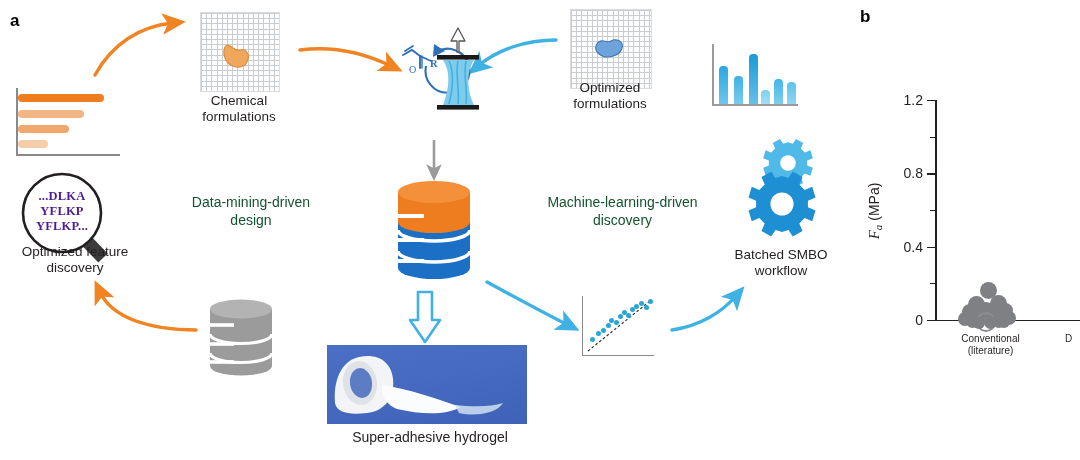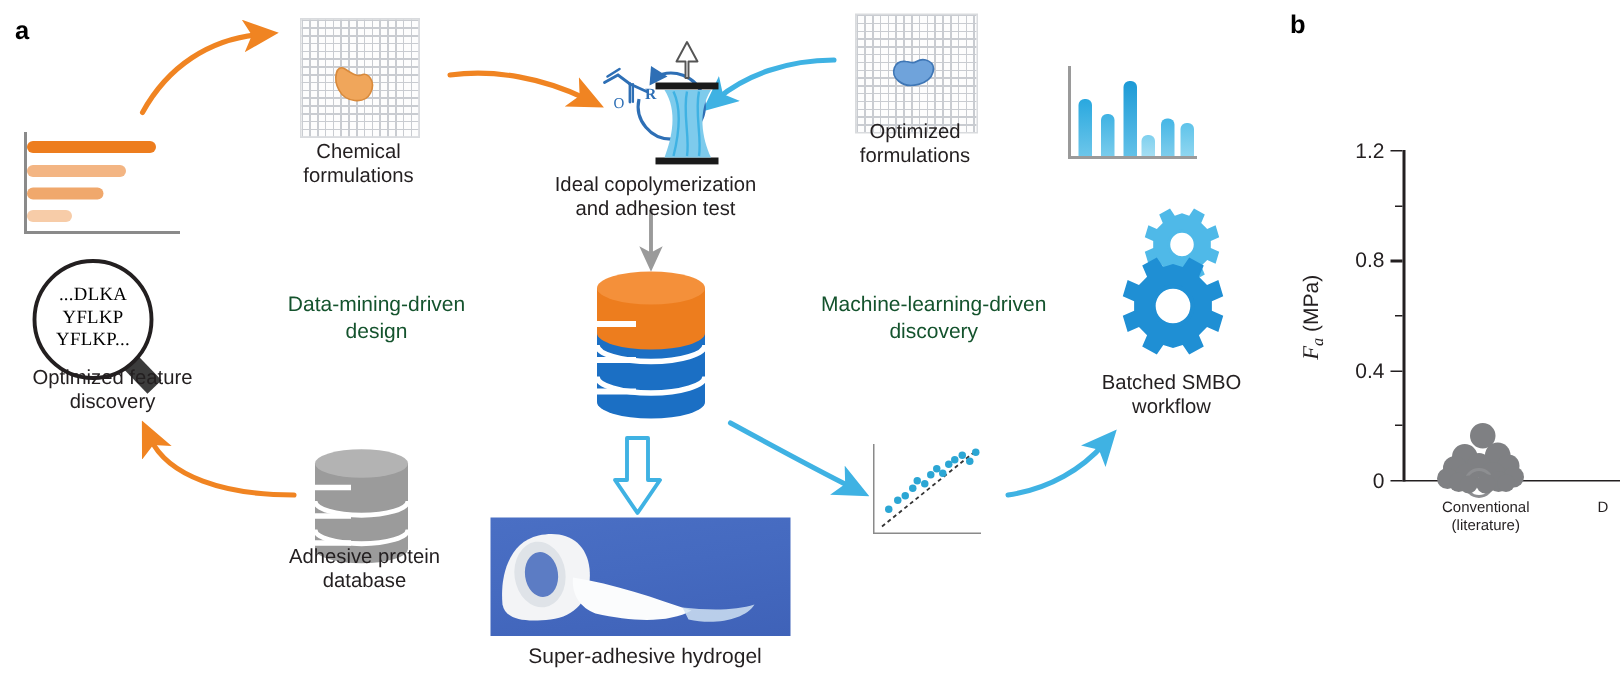--- a/index.html
+++ b/index.html
@@ -159,22 +159,22 @@
     <div class="seqbar" style="top:52px; width:30px; background:#F7CCA8;"></div>
   </div>
 
   <svg class="svg-layer" viewBox="0 0 1080 460">
     <g transform="translate(0,0)">
       <line x1="78" y1="232" x2="103" y2="258" stroke="#3c3c3c" stroke-width="13" stroke-linecap="butt"></line>
       <circle cx="62" cy="213" r="39" fill="#ffffff" stroke="#231f20" stroke-width="2.6"></circle>
     </g>
   </svg>
   <div style="position:absolute; left:23px; top:189px; width:78px; text-align:center;
-              font-family:'Liberation Serif', serif; font-weight:normal; font-size:12.5px;
-              line-height:1.18; color:#000000; letter-spacing:0.2px;">
+              font-family:'Liberation Serif', serif; font-weight:bold; font-size:12.5px;
+              line-height:1.18; color:#4c1d95; letter-spacing:0.2px;">
     <div>...DLKA</div>
     <div>YFLKP</div>
     <div>YFLKP...</div>
   </div>
   <div class="cap" style="left:0px; top:244px; width:150px;">Optimized feature
 discovery</div>
 
   <div class="gridbox" style="left:200px; top:12px; width:78px; height:78px;"></div>
   <svg class="svg-layer" viewBox="0 0 1080 460">
     <path d="M230,46 C224,42 222,53 226,60 C230,68 243,70 247,62 C251,54 245,48 241,50 C238,51 236,50 230,46 Z" fill="#F0A65B" stroke="#D98A3B" stroke-width="1.1"></path>
@@ -205,22 +205,20 @@
     <path d="M443,60 C452,74 448,92 443,105 L474,105 C468,92 465,74 474,60 Z" fill="#7ECBEC"></path>
     <path d="M449,61 C455,74 452,92 449,104" fill="none" stroke="#3FB2E3" stroke-width="1.6"></path>
     <path d="M458,61 C455,75 460,92 458,104" fill="none" stroke="#3FB2E3" stroke-width="1.6"></path>
     <path d="M466,61 C463,75 468,92 466,104" fill="none" stroke="#3FB2E3" stroke-width="1.6"></path>
     <path d="M458,28 L465,41 L459,41 L459,52 L457,52 L457,41 L451,41 Z" fill="#ffffff" stroke="#555" stroke-width="1.3" stroke-linejoin="round"></path>
   </svg>
   <div style="position:absolute; left:409px; top:64px; font-size:10px;
               font-family:'Liberation Serif', serif; color:#2E6FB5;">O</div>
   <div style="position:absolute; left:430px; top:58px; font-size:10.5px; font-weight:bold;
               font-family:'Liberation Serif', serif; color:#2E6FB5;">R</div>
-  <div class="cap" style="left:347px; top:115px; width:180px;">Ideal copolymerization
-and adhesion test</div>
 
   <div class="mlchart">
     <div class="ax-v"></div>
     <div class="ax-h"></div>
     <div class="mlbar" style="left:7px;  height:38px; background:linear-gradient(#29A8DF,#6CC6EA);"></div>
     <div class="mlbar" style="left:22px; height:28px; background:linear-gradient(#3FB2E3,#79CCEC);"></div>
     <div class="mlbar" style="left:37px; height:50px; background:linear-gradient(#1C9AD6,#62C1E8);"></div>
     <div class="mlbar" style="left:49px; height:14px; background:linear-gradient(#7FD0EE,#A4DEF3);"></div>
     <div class="mlbar" style="left:62px; height:25px; background:linear-gradient(#44B6E6,#7ECDEC);"></div>
     <div class="mlbar" style="left:75px; height:22px; background:linear-gradient(#5EC3EA,#8FD6F0);"></div>
@@ -258,22 +256,20 @@
     <g>
       <path d="M210,309 L210,366 A31,9.5 0 0 0 272,366 L272,309 Z" fill="#9B9B9B"></path>
       <ellipse cx="241" cy="309" rx="31" ry="9.5" fill="#B3B3B3"></ellipse>
       <path d="M210,325 L234,325" stroke="#ffffff" stroke-width="3.6" fill="none"></path>
       <path d="M210,334 A31,9.5 0 0 0 272,334" stroke="#ffffff" stroke-width="3.2" fill="none"></path>
       <path d="M210,344 L234,344" stroke="#ffffff" stroke-width="3.6" fill="none"></path>
       <path d="M210,353 A31,9.5 0 0 0 272,353" stroke="#ffffff" stroke-width="3.2" fill="none"></path>
       <path d="M210,362 L234,362" stroke="#ffffff" stroke-width="3.6" fill="none"></path>
     </g>
   </svg>
-  <div class="cap" style="left:173px; top:363px; width:140px;">Adhesive protein
-database</div>
 
   <div class="tmchart">
     <div class="ax-v"></div>
     <div class="ax-h"></div>
     <svg style="position:absolute; left:0; top:0; width:72px; height:60px;" viewBox="0 0 72 60">
       <path d="M6,55 L68,5" fill="none" stroke="#333" stroke-width="1.2" stroke-dasharray="2.6,2.2"></path>
     </svg>
     <div class="tmdot" style="left:8px;  bottom:14px;"></div>
     <div class="tmdot" style="left:14px; bottom:20px;"></div>
     <div class="tmdot" style="left:19px; bottom:23px;"></div>

